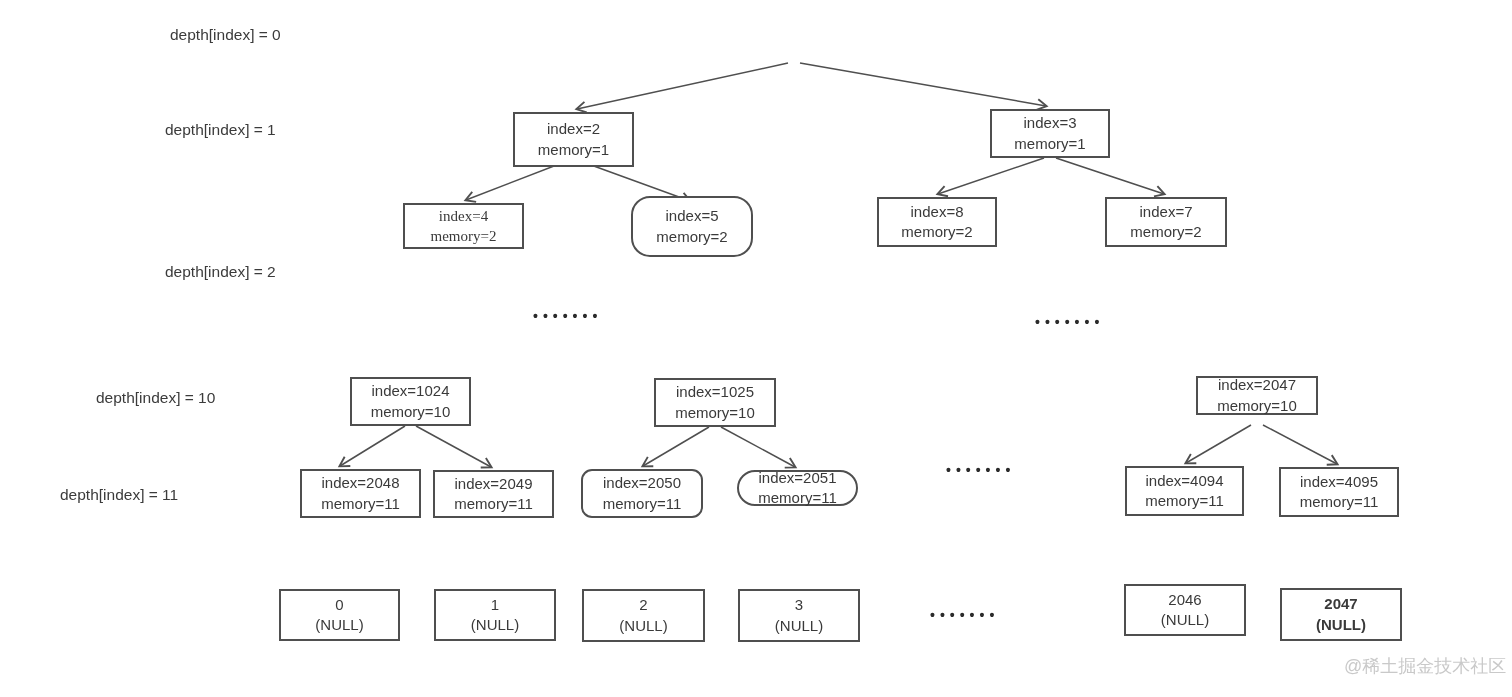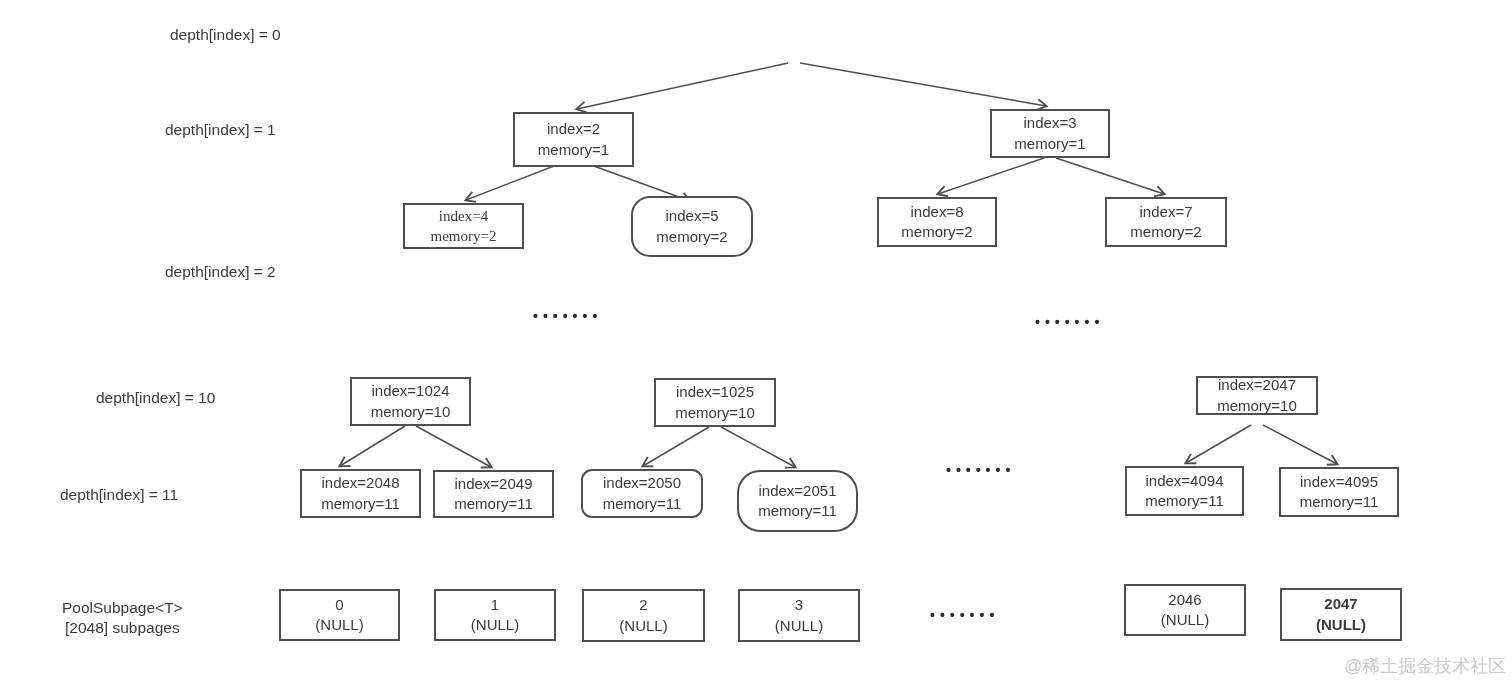--- a/index.html
+++ b/index.html
@@ -84,24 +84,20 @@
       <line x1="1251" y1="425" x2="1186" y2="463" marker-end="url(#arrow)"></line>
       <line x1="1263" y1="425" x2="1337" y2="464" marker-end="url(#arrow)"></line>
     </g>
   </svg>
 
   <div class="row-label" style="left:170px; top:26px;">depth[index] = 0</div>
   <div class="row-label" style="left:165px; top:121px;">depth[index] = 1</div>
   <div class="row-label" style="left:165px; top:215px;margin-top:48px;">depth[index] = 2</div>
   <div class="row-label" style="left:96px; top:389px;">depth[index] = 10</div>
   <div class="row-label" style="left:60px; top:486px;">depth[index] = 11</div>
-  <div class="row-label two-line" style="left:62px; top:598px;">
-    <div>PoolSubpage&lt;T&gt;</div>
-    <div>[2048] subpages</div>
-  </div>
 
   <div class="node" style="left:513px; top:112px; width:121px; height:55px;">
     <span>index=2</span>
       <span>memory=1</span>
   </div>
   <div class="node" style="left:990px; top:109px; width:120px; height:49px;">
     <span>index=3</span>
       <span>memory=1</span>
   </div>
   <div class="node" style="left:403px; top:203px; width:121px; height:46px;font-family:Liberation Serif, serif;">
@@ -137,21 +133,21 @@
       <span>memory=11</span>
   </div>
   <div class="node" style="left:433px; top:470px; width:121px; height:48px;">
     <span>index=2049</span>
       <span>memory=11</span>
   </div>
   <div class="node" style="left:581px; top:469px; width:122px; height:49px;border-radius:11px;">
     <span>index=2050</span>
       <span>memory=11</span>
   </div>
-  <div class="node" style="left:737px; top:470px; width:121px; height:62px;border-radius:23px;">
+  <div class="node" style="left:737px; top:470px; width:121px; height:36px;border-radius:23px;">
     <span>index=2051</span>
       <span>memory=11</span>
   </div>
   <div class="node" style="left:1125px; top:466px; width:119px; height:50px;">
     <span>index=4094</span>
       <span>memory=11</span>
   </div>
   <div class="node" style="left:1279px; top:467px; width:120px; height:50px;">
     <span>index=4095</span>
       <span>memory=11</span>

